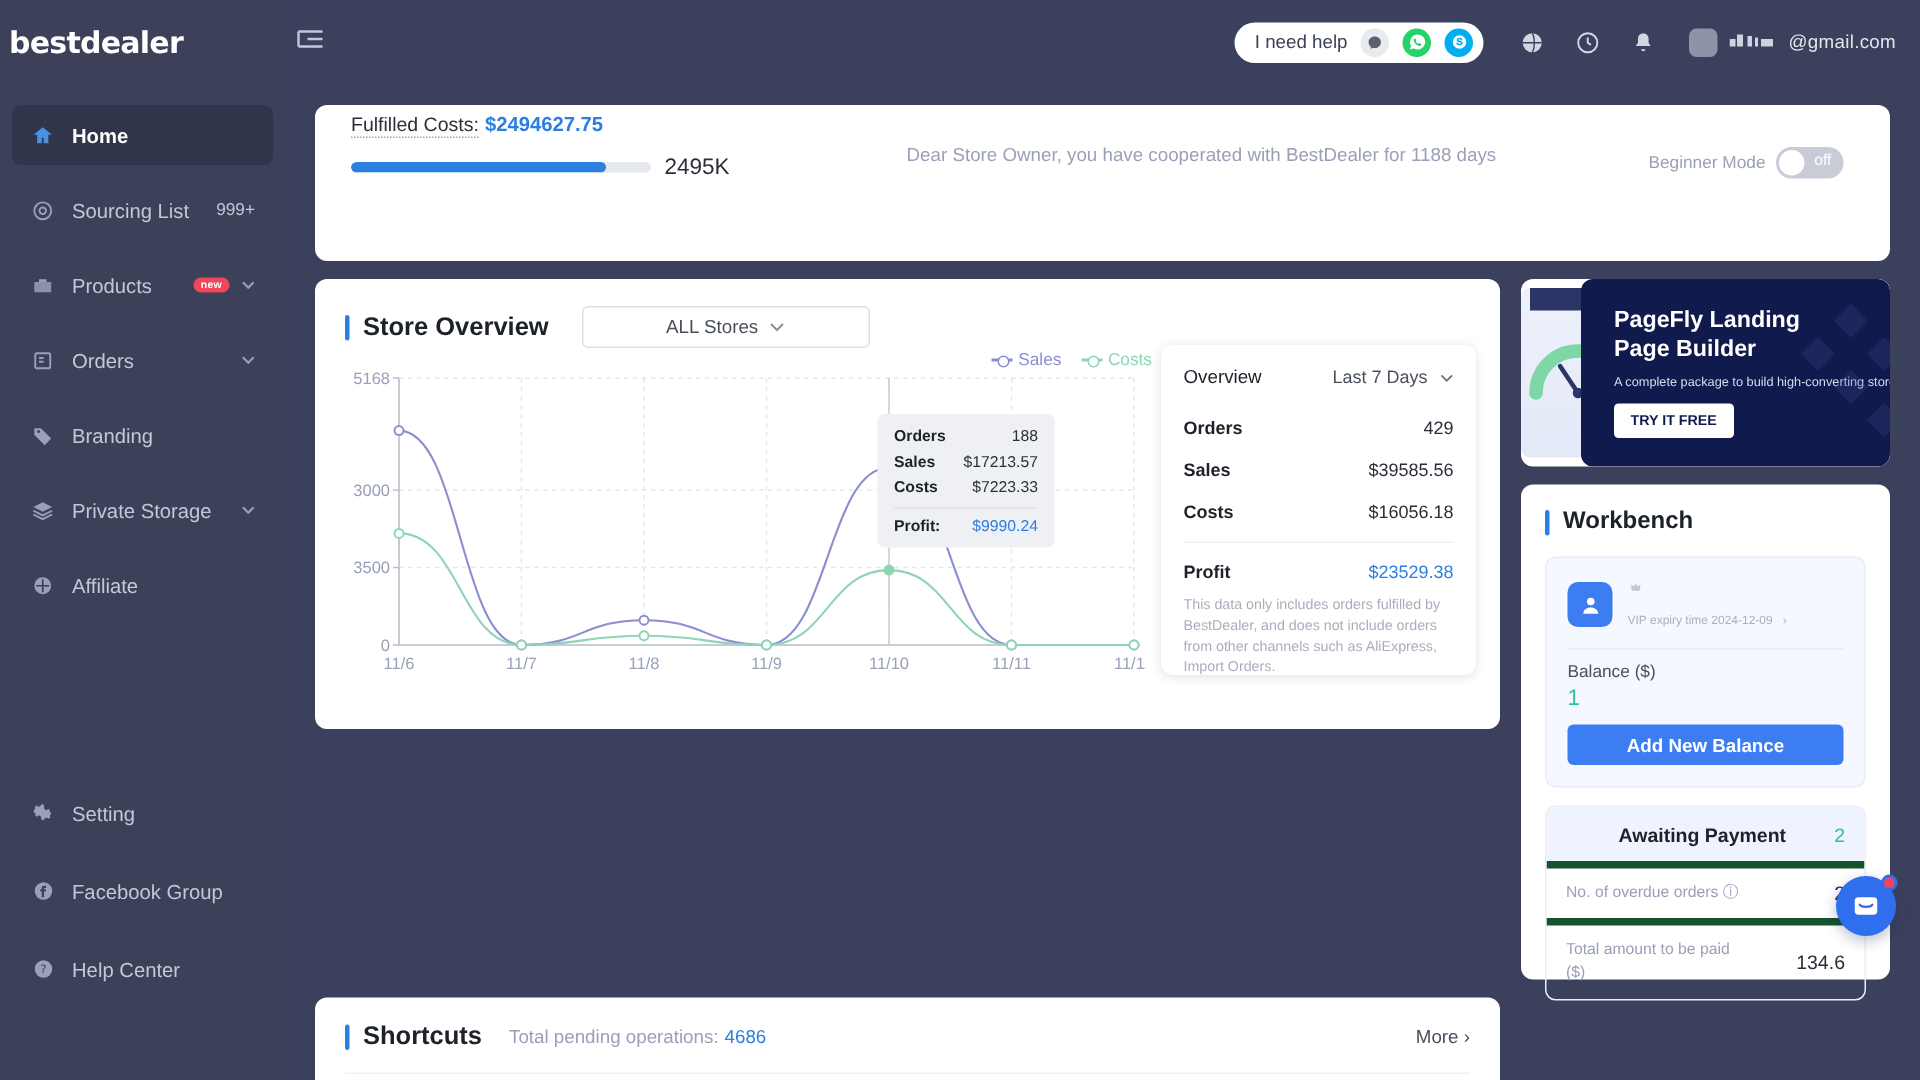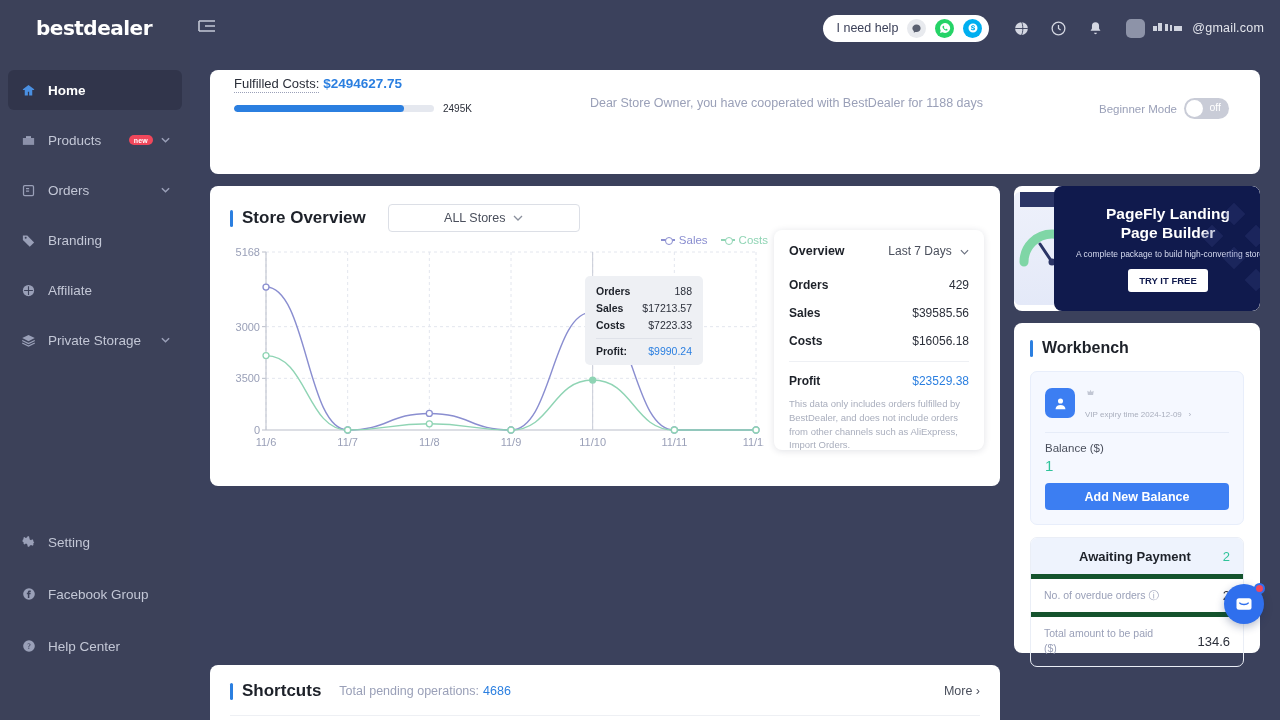--- a/index.html
+++ b/index.html
@@ -9,21 +9,21 @@
     background: #f4f5f8;
     overflow: hidden;
   }
   .app { position: relative; width: 1280px; height: 720px; background: #3b415c; }
 
   
   .sidebar {
     position: absolute; left: 0; top: 0; width: 190px; height: 720px;
     background: #3c4159; display: flex; flex-direction: column;
   }
-  .logo-wrap { height: 56px; display: flex; align-items: center; padding-left: 36px; }
+  .logo-wrap { height: 56px; display: flex; align-items: center; padding-left: 6px; }
   .logo-text {
     font-size: 20px; font-weight: bold; color: #ffffff; letter-spacing: -0.5px;
     font-family: "DejaVu Sans", sans-serif; position: relative;
   }
   .nav { margin-top: 14px; }
   .nav-item {
     display: flex; align-items: center; height: 40px; margin: 0 8px 10px 8px;
     padding: 0 12px; border-radius: 6px; cursor: pointer; position: relative;
   }
   .nav-item.active { background: #31354b; }
@@ -86,21 +86,21 @@
   .card { background: #fff; border-radius: 8px; }
 
   
   .banner { height: 104px; padding: 4px 24px 0 24px; display: flex; align-items: flex-start; }
   .ff-label { font-size: 13px; color: #2b2f3a; border-bottom: 1.5px dotted #9aa0b8;
     padding-bottom: 1px; }
   .ff-val { color: #2b7fe0; font-weight: bold; font-size: 13.5px; margin-left: 4px; }
   .ff-bar-row { display: flex; align-items: center; margin-top: 11px; }
   .ff-bar { width: 200px; height: 7px; border-radius: 4px; background: #e5e8ef; overflow: hidden; }
   .ff-bar i { display: block; height: 100%; background: #2b7fe0; border-radius: 4px; }
-  .ff-bar-txt { font-size: 10px; color: #2b2f3a; margin-left: 9px; }
+  .ff-bar-txt { font-size: 15px; color: #2b2f3a; margin-left: 9px; }
   .banner-msg { font-size: 12.5px; color: #9aa0b8; margin: 22px 0 0 118px; }
   .beginner { margin-left: auto; display: flex; align-items: center; margin-top: 24px; }
   .beginner span { font-size: 11.5px; color: #9aa0b8; margin-right: 7px; }
   .toggle {
     width: 45px; height: 21px; border-radius: 11px; background: #c9ccd7;
     position: relative; cursor: pointer;
   }
   .toggle i {
     position: absolute; left: 2px; top: 2px; width: 17px; height: 17px;
     border-radius: 50%; background: #fff;
@@ -127,37 +127,36 @@
   .lg.sales { color: #8a8ed0; }
   .lg.costs { color: #8fd4b4; }
 
   .chart-area { position: absolute; left: 14px; top: 56px; width: 540px; height: 220px; }
   .overview-box {
     position: absolute; right: 16px; top: 44px; width: 210px; height: 220px;
     background: #fff; border-radius: 8px; box-shadow: 0 1px 7px rgba(20,30,60,0.13);
     padding: 14px 15px 0 15px;
   }
   .ov-head { display: flex; align-items: center; justify-content: space-between; }
-  .ov-head .t { font-size: 12.5px; font-weight: bold; color: #1d2129; }
+  .ov-head .t { font-size: 12.5px; font-weight: normal; color: #1d2129; }
   .ov-head .d { font-size: 12px; color: #4a4f5c; cursor: pointer; }
   .ov-row { display: flex; justify-content: space-between; margin-top: 14px; }
   .ov-row .k { font-size: 12px; font-weight: bold; color: #1d2129; }
   .ov-row .v { font-size: 12px; color: #2b2f3a; }
   .ov-sep { height: 1px; background: #eef0f4; margin: 13px 0 0 0; }
   .ov-profit { display: flex; justify-content: space-between; margin-top: 12px; }
   .ov-profit .k { font-size: 12px; font-weight: bold; color: #1d2129; }
   .ov-profit .v { font-size: 12px; color: #2b7fe0; }
   .ov-note { font-size: 9.5px; color: #a9aebd; line-height: 1.45; margin-top: 9px; }
 
   
   .rcol { width: 246px; }
   .ad {
     height: 125px; border-radius: 8px; overflow: hidden; position: relative;
     background: #fff;
-    text-align: center;
   }
   .ad-img {
     position: absolute; left: 0; top: 6px; width: 78px; height: 113px;
     background: linear-gradient(180deg,#eef1fb 0%,#e4e9f8 100%);
     border-radius: 6px; overflow: hidden;
   }
   .ad-img .bar { position: absolute; left: 6px; top: 0; right: 0; height: 15px; background: #2b3566; }
   .ad-dark {
     position: absolute; left: 40px; top: 0; right: 0; bottom: 0;
     background: #101a4d; border-radius: 8px; padding: 18px 0 0 22px; overflow: hidden;
@@ -231,20 +230,30 @@
 
       <div class="nav-item active">
         <span class="nav-ico">
           <svg width="15" height="15" viewBox="0 0 24 24" fill="currentColor">
               <path d="M12 3 3 10v1h3v9h5v-6h2v6h5v-9h3v-1z"></path>
             </svg>
         </span>
         <span class="nav-label">Home</span>
       </div>
 
+      <div class="nav-item">
+        <span class="nav-ico">
+          <svg width="15" height="15" viewBox="0 0 24 24" fill="none" stroke="currentColor" stroke-width="2">
+              <circle cx="12" cy="12" r="9"></circle>
+              <circle cx="12" cy="12" r="3.5"></circle>
+            </svg>
+        </span>
+        <span class="nav-label">Sourcing List</span>
+        <span class="nav-count">999+</span>
+      </div>
 
       <div class="nav-item">
         <span class="nav-ico">
           <svg width="15" height="15" viewBox="0 0 24 24" fill="currentColor">
               <path d="M3 8h18v11H3z" opacity=".85"></path>
               <path d="M8 5h8v3H8z"></path>
             </svg>
         </span>
         <span class="nav-label">Products</span>
         <span class="badge-new">new</span>
@@ -276,41 +285,41 @@
               <path d="M3 11V4h7l11 11-7 7z"></path>
               <circle cx="7.5" cy="7.5" r="1.6" fill="#3c4159"></circle>
             </svg>
         </span>
         <span class="nav-label">Branding</span>
       </div>
 
       <div class="nav-item">
         <span class="nav-ico">
           <svg width="15" height="15" viewBox="0 0 24 24" fill="currentColor">
-              <circle cx="12" cy="12" r="9"></circle>
-              <path d="M12 5v14M5 12h14" stroke="#3c4159" stroke-width="1.8"></path>
-            </svg>
-        </span>
-        <span class="nav-label">Affiliate</span>
-      </div>
-
-      <div class="nav-item">
-        <span class="nav-ico">
-          <svg width="15" height="15" viewBox="0 0 24 24" fill="currentColor">
               <path d="M12 3 2 8l10 5 10-5z"></path>
               <path d="M2 12l10 5 10-5" stroke="currentColor" stroke-width="2" fill="none"></path>
               <path d="M2 16l10 5 10-5" stroke="currentColor" stroke-width="2" fill="none"></path>
             </svg>
         </span>
         <span class="nav-label">Private Storage</span>
         <span class="chev" style="margin-left:auto">
           <svg width="9" height="6" viewBox="0 0 10 6" fill="none" stroke="currentColor" stroke-width="1.6">
               <path d="M1 1l4 4 4-4"></path>
             </svg>
         </span>
+      </div>
+
+      <div class="nav-item">
+        <span class="nav-ico">
+          <svg width="15" height="15" viewBox="0 0 24 24" fill="currentColor">
+              <circle cx="12" cy="12" r="9"></circle>
+              <path d="M12 5v14M5 12h14" stroke="#3c4159" stroke-width="1.8"></path>
+            </svg>
+        </span>
+        <span class="nav-label">Affiliate</span>
       </div>
 
     </div>
 
     <div class="nav-spacer"></div>
 
     <div class="nav-bottom">
       <div class="nav-item">
         <span class="nav-ico">
           <svg width="14" height="14" viewBox="0 0 24 24" fill="currentColor">

